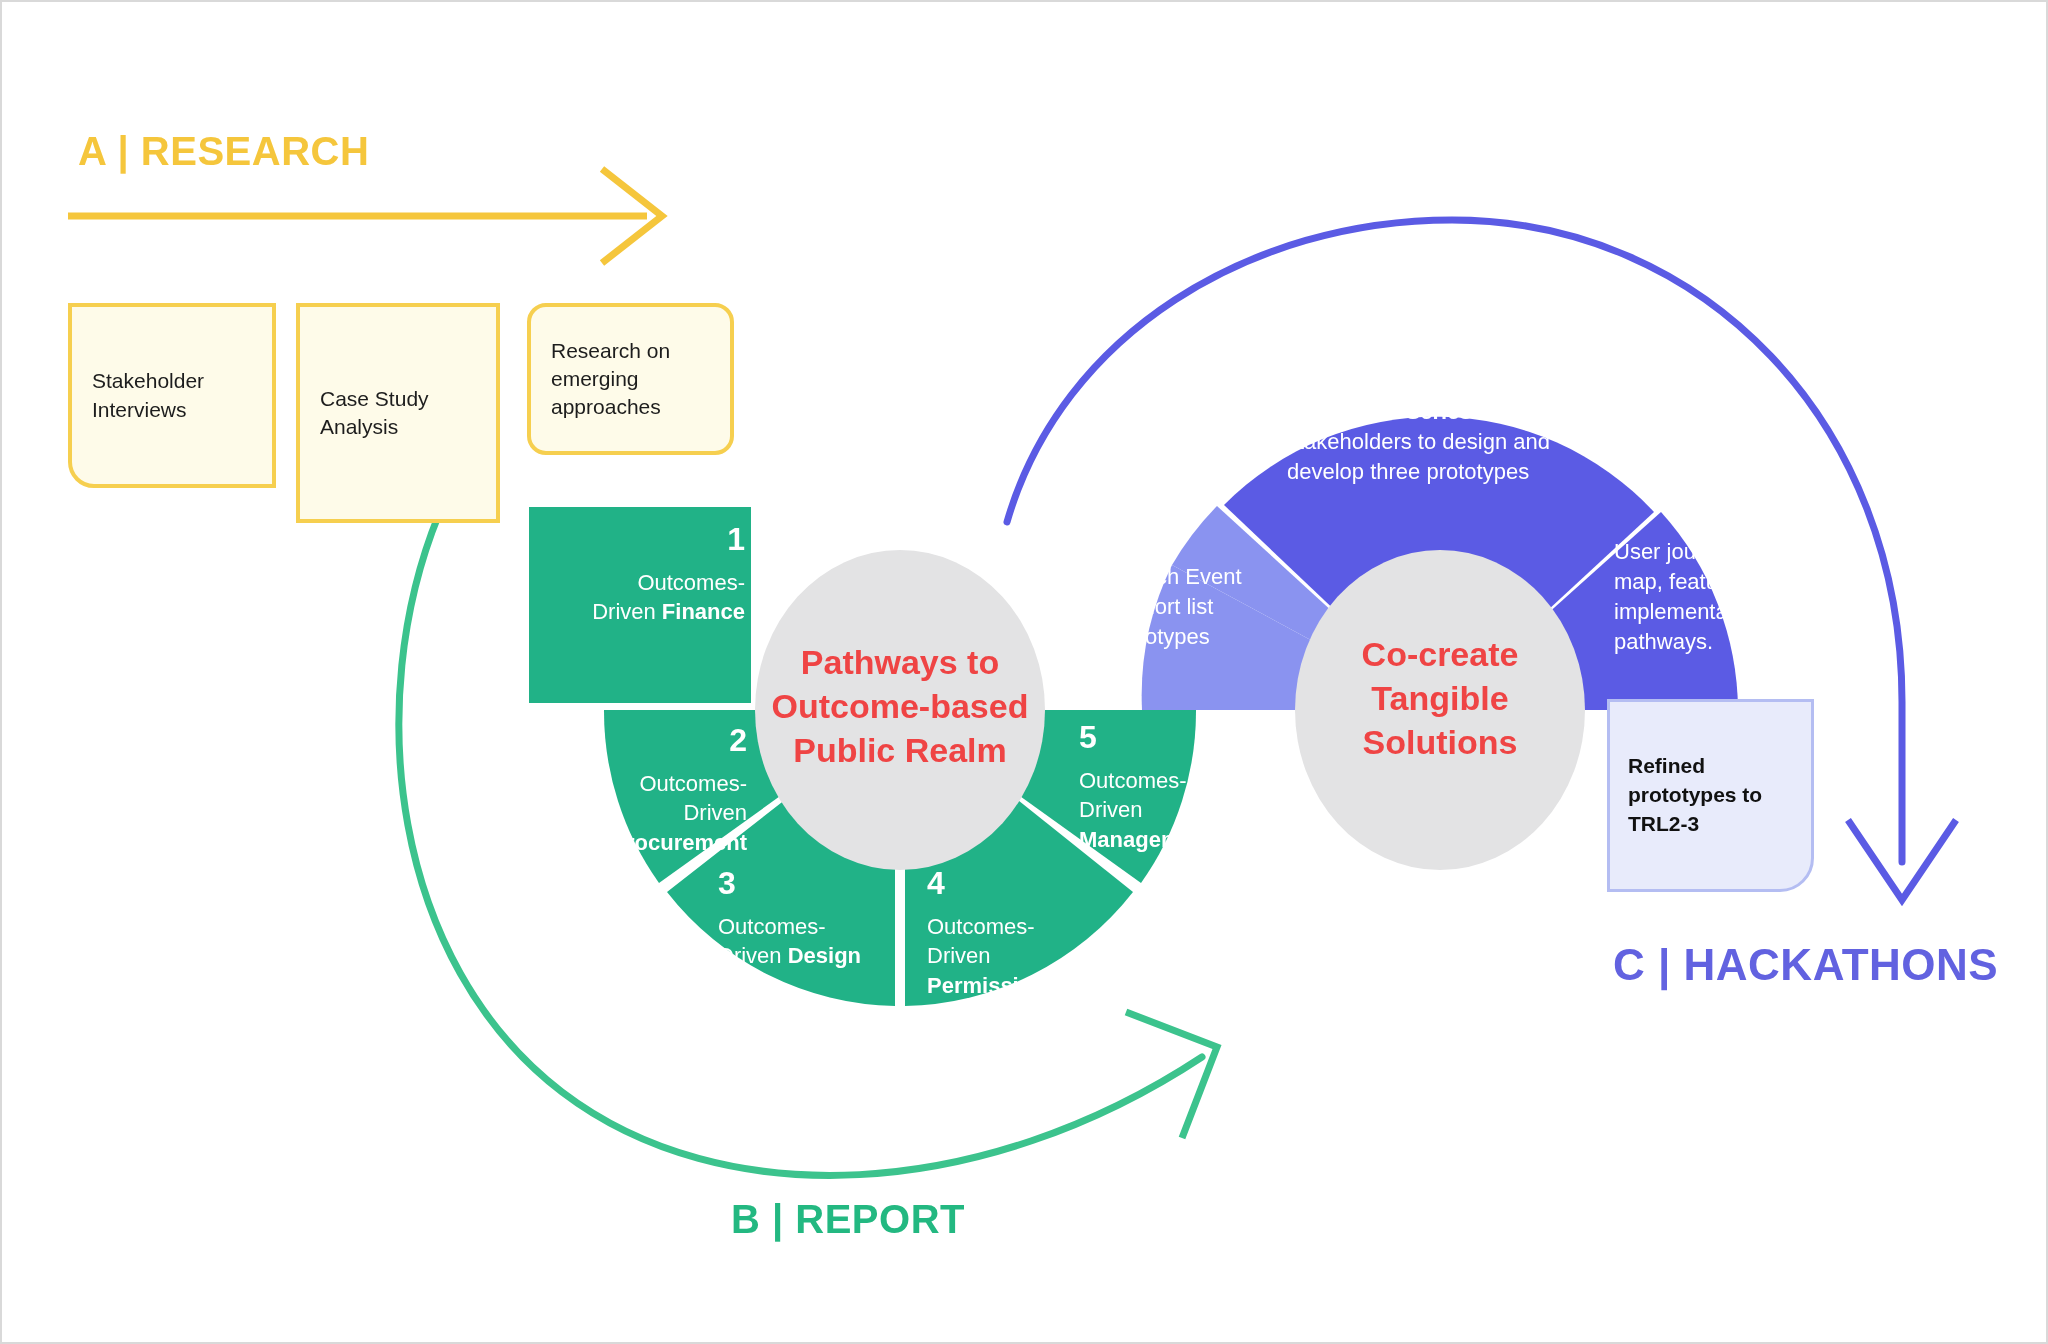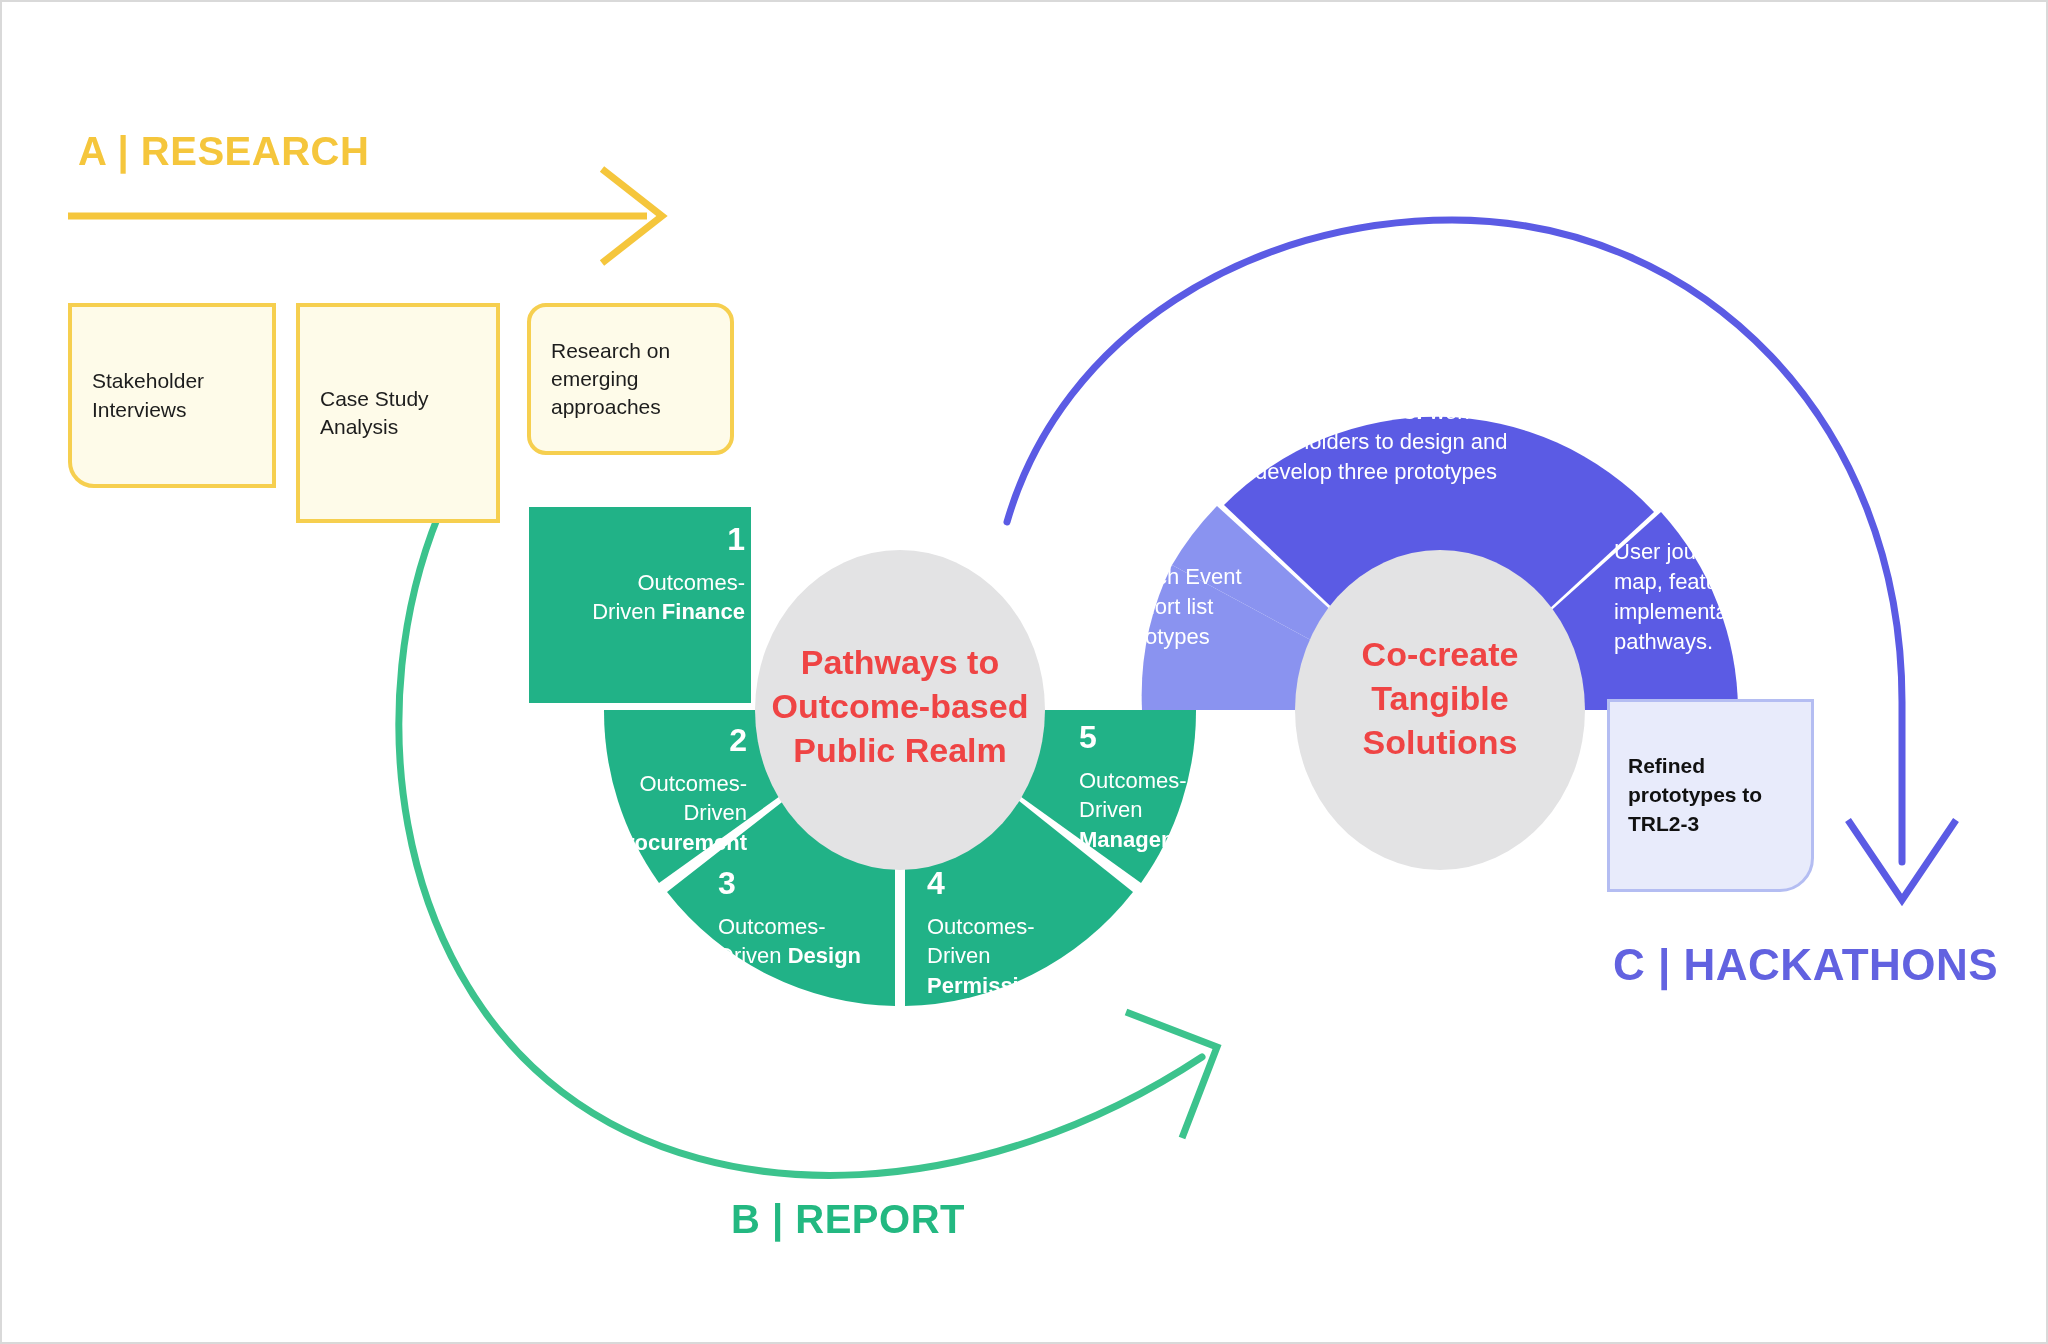--- a/index.html
+++ b/index.html
@@ -260,21 +260,21 @@
   </div>
 
   <div class="section-label" id="label-hackathons">C | HACKATHONS</div>
 
   <div class="seg-text" style="left:1105px; top:530px; width:185px; text-align:left;margin-top:30px;">
     <span>Launch Event</span><br>
     <span>to short list</span><br>
     <span>prototypes</span>
   </div>
 
-  <div class="seg-text" style="left:1189px; top:395px; width:370px; text-align:center;">
+  <div class="seg-text" style="left:1285px; top:395px; width:370px; ">
     <b class="seg-strong">Hackathon Series:</b><span> work with</span><br>
     <span>stakeholders to design and</span><br>
     <span>develop three prototypes</span>
   </div>
 
   <div class="seg-text" style="left:1612px; top:535px; width:195px; text-align:left;">
     <span>User journey</span><br>
     <span>map, features,</span><br>
     <span>implementation</span><br>
     <span>pathways.</span>

